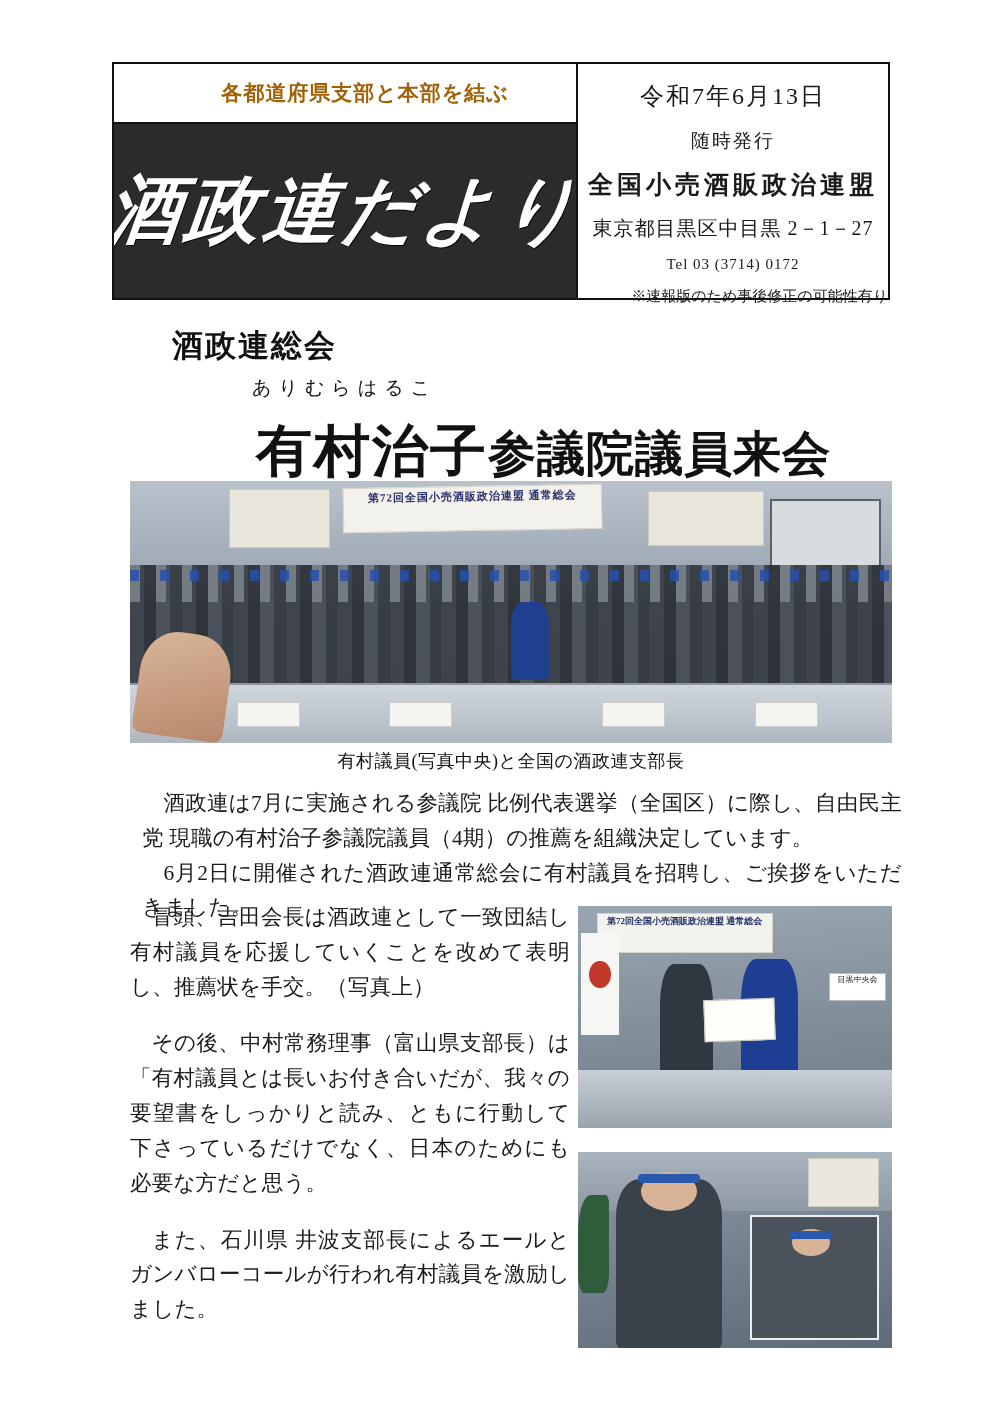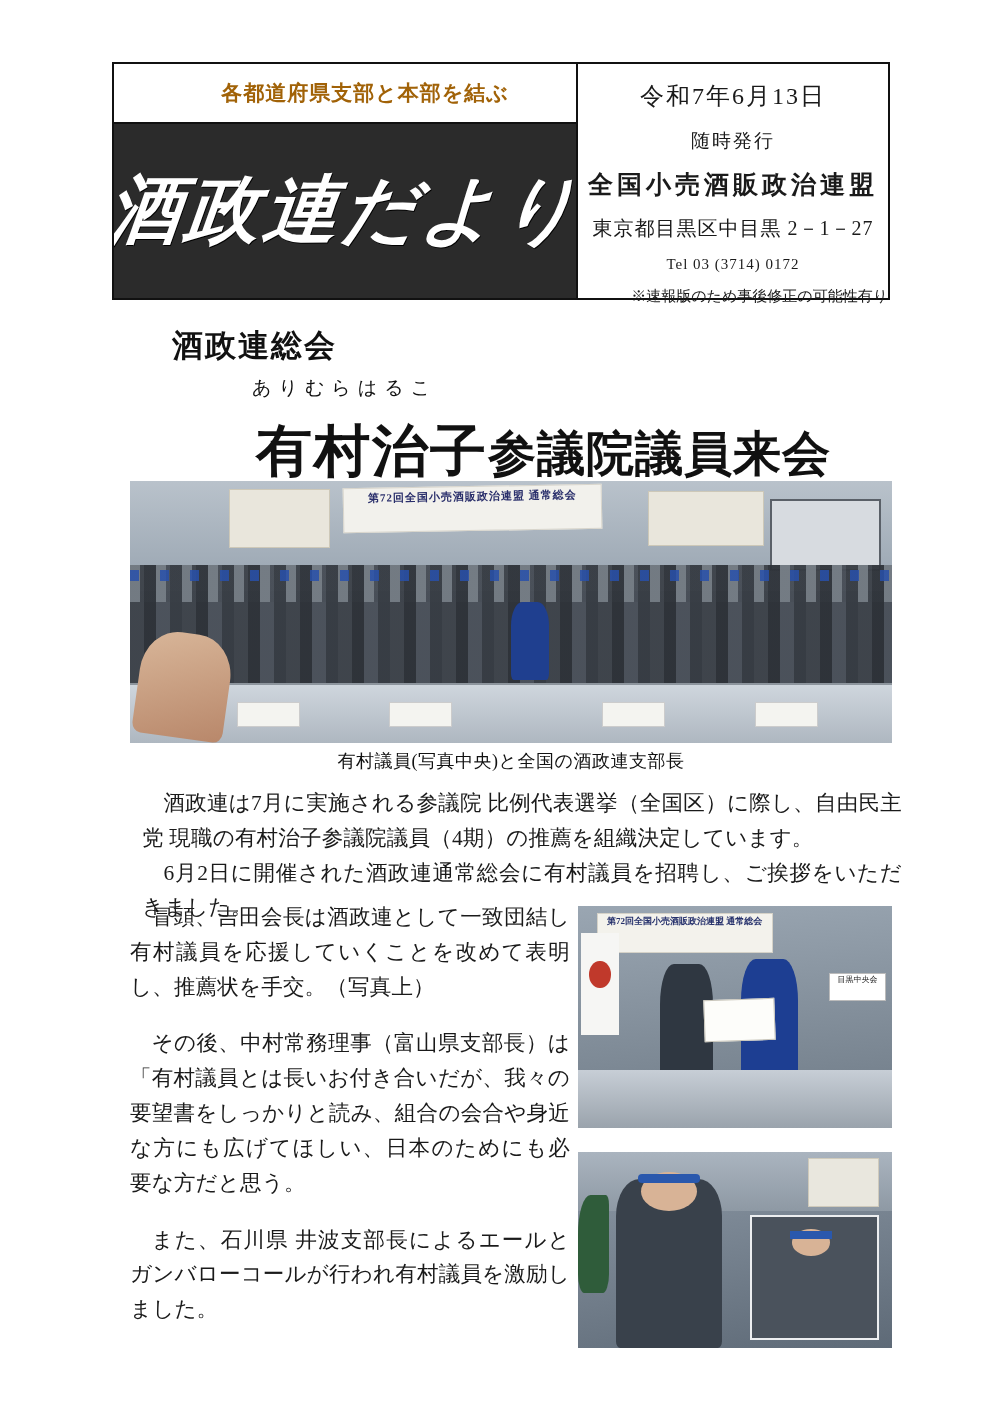--- a/index.html
+++ b/index.html
@@ -465,21 +465,21 @@
 
   <div class="photo-caption">有村議員(写真中央)と全国の酒政連支部長</div>
 
   <div class="lead">
     <p>酒政連は7月に実施される参議院 比例代表選挙（全国区）に際し、自由民主党 現職の有村治子参議院議員（4期）の推薦を組織決定しています。</p>
     <p>6月2日に開催された酒政連通常総会に有村議員を招聘し、ご挨拶をいただきました。</p>
   </div>
 
   <div class="col-left">
     <p>冒頭、吉田会長は酒政連として一致団結し有村議員を応援していくことを改めて表明し、推薦状を手交。（写真上）</p>
-    <p>その後、中村常務理事（富山県支部長）は「有村議員とは長いお付き合いだが、我々の要望書をしっかりと読み、組合の会合や身近な方にも広げてほしい、日本のためにも必要な方だと思う。</p>
+    <p>その後、中村常務理事（富山県支部長）は「有村議員とは長いお付き合いだが、我々の要望書をしっかりと読み、ともに行動して下さっているだけでなく、日本のためにも必要な方だと思う。</p>
     <p>また、石川県 井波支部長によるエールとガンバローコールが行われ有村議員を激励しました。</p>
   </div>
 
   <div class="photo-award">
     <div class="pa-banner">第72回全国小売酒販政治連盟 通常総会</div>
     <div class="pa-flag"></div>
     <div class="pa-man"></div>
     <div class="pa-woman"></div>
     <div class="pa-cert"></div>
     <div class="pa-sign">目黒中央会</div>

